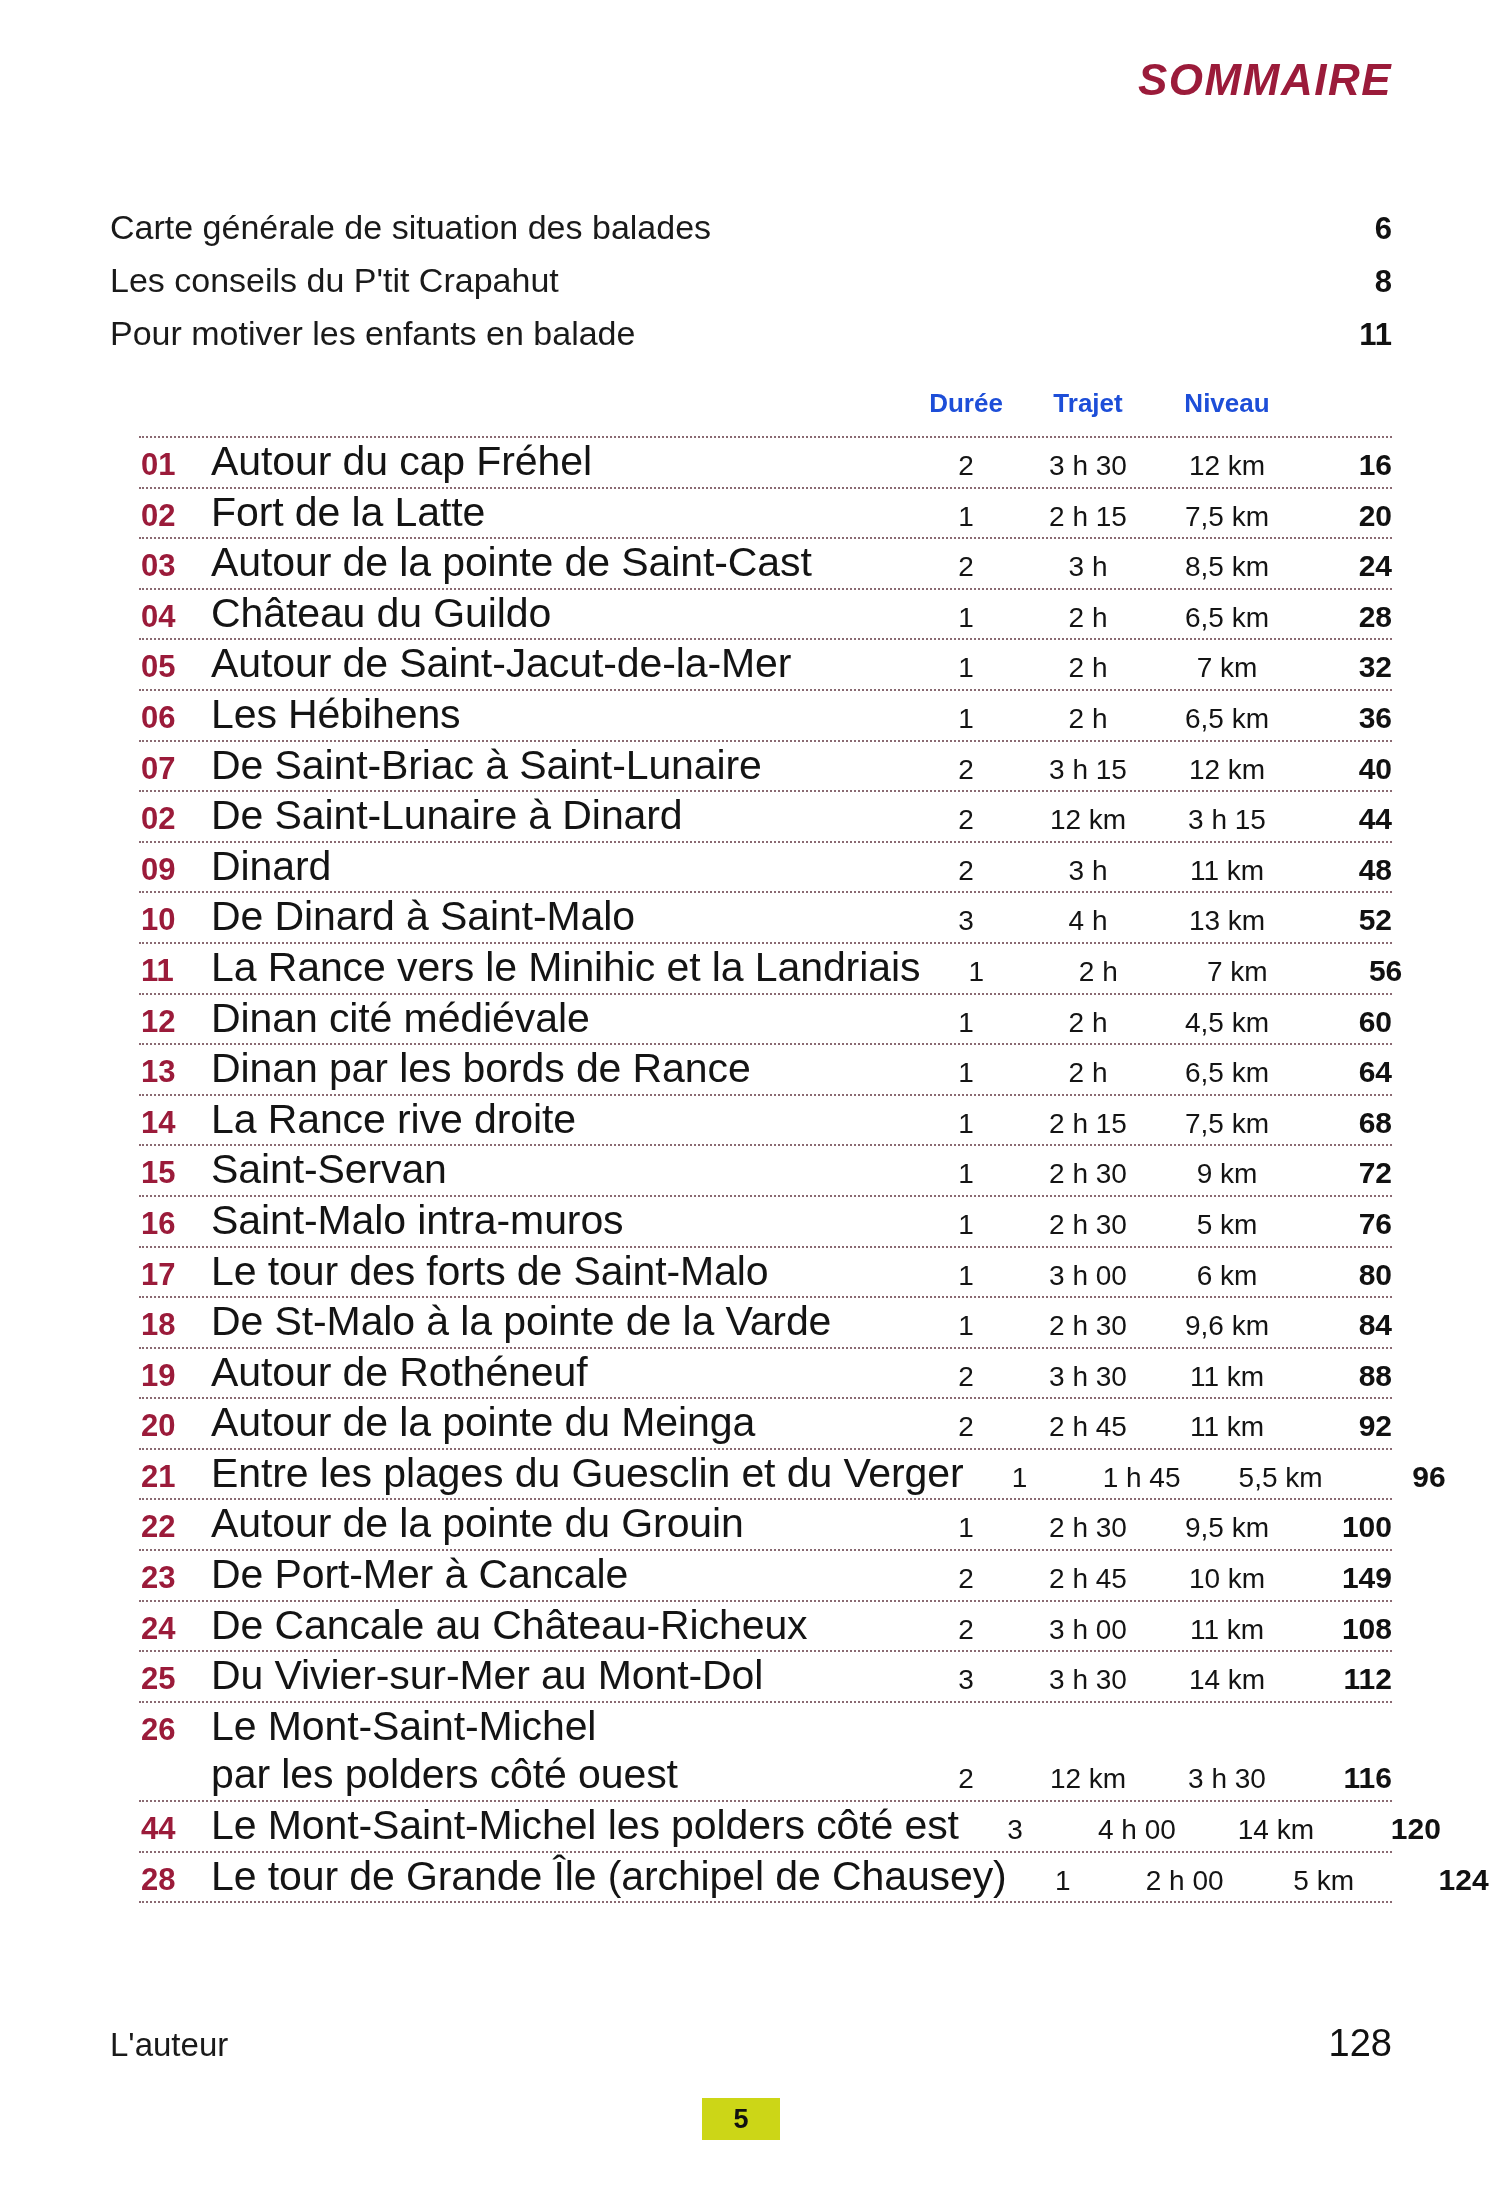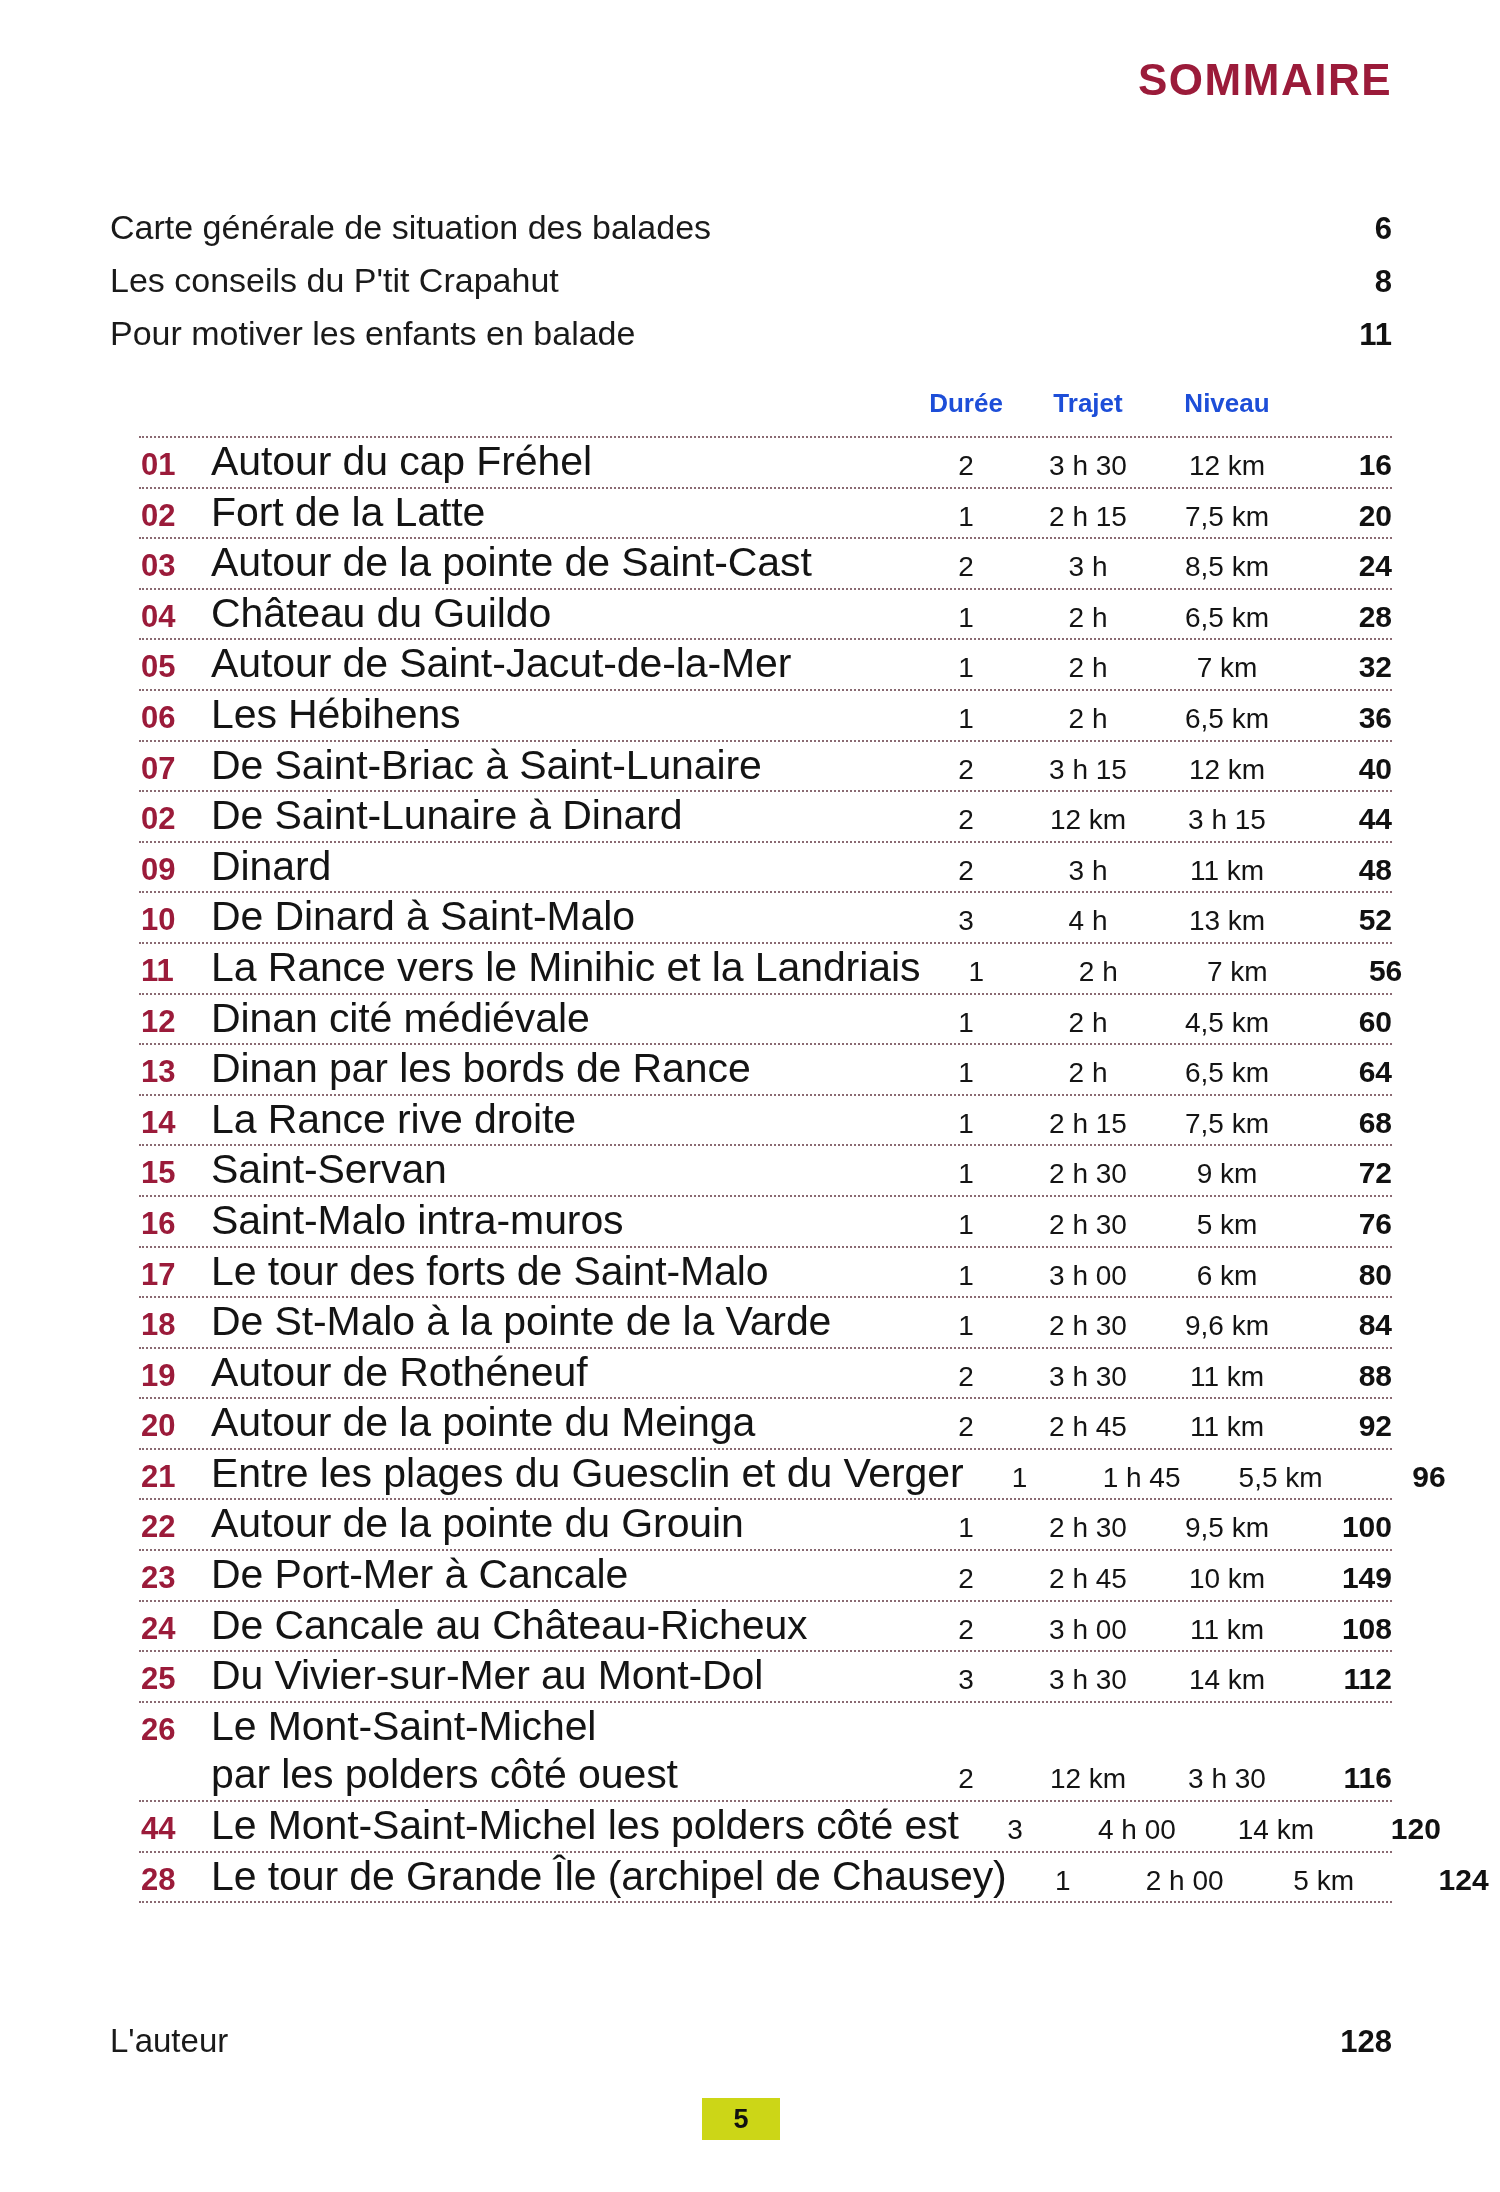--- a/index.html
+++ b/index.html
@@ -22,20 +22,21 @@
     padding: 0;
   }
 
   
   .header {
     position: absolute;
     top: 58px;
     left: 0;
     right: 108px;
     text-align: right;
+    font-style: italic;
   }
   .header-title {
     font-size: 44px;
     font-weight: bold;
     letter-spacing: 1.5px;
     color: #9b1b3a;
     line-height: 1;
   }
 
   
@@ -150,22 +151,22 @@
     align-items: baseline;
   }
   .author-label {
     flex: 1 1 auto;
     font-size: 33px;
     font-weight: 300;
     color: #1a1a1a;
   }
   .author-page {
     flex: 0 0 auto;
-    font-size: 31px;
-    font-weight: bold;
+    font-size: 38px;
+    font-weight: normal;
     color: #111111;
   }
 
   .folio {
     position: absolute;
     left: 702px;
     top: 2098px;
     width: 78px;
     height: 42px;
     background: #ccd617;

